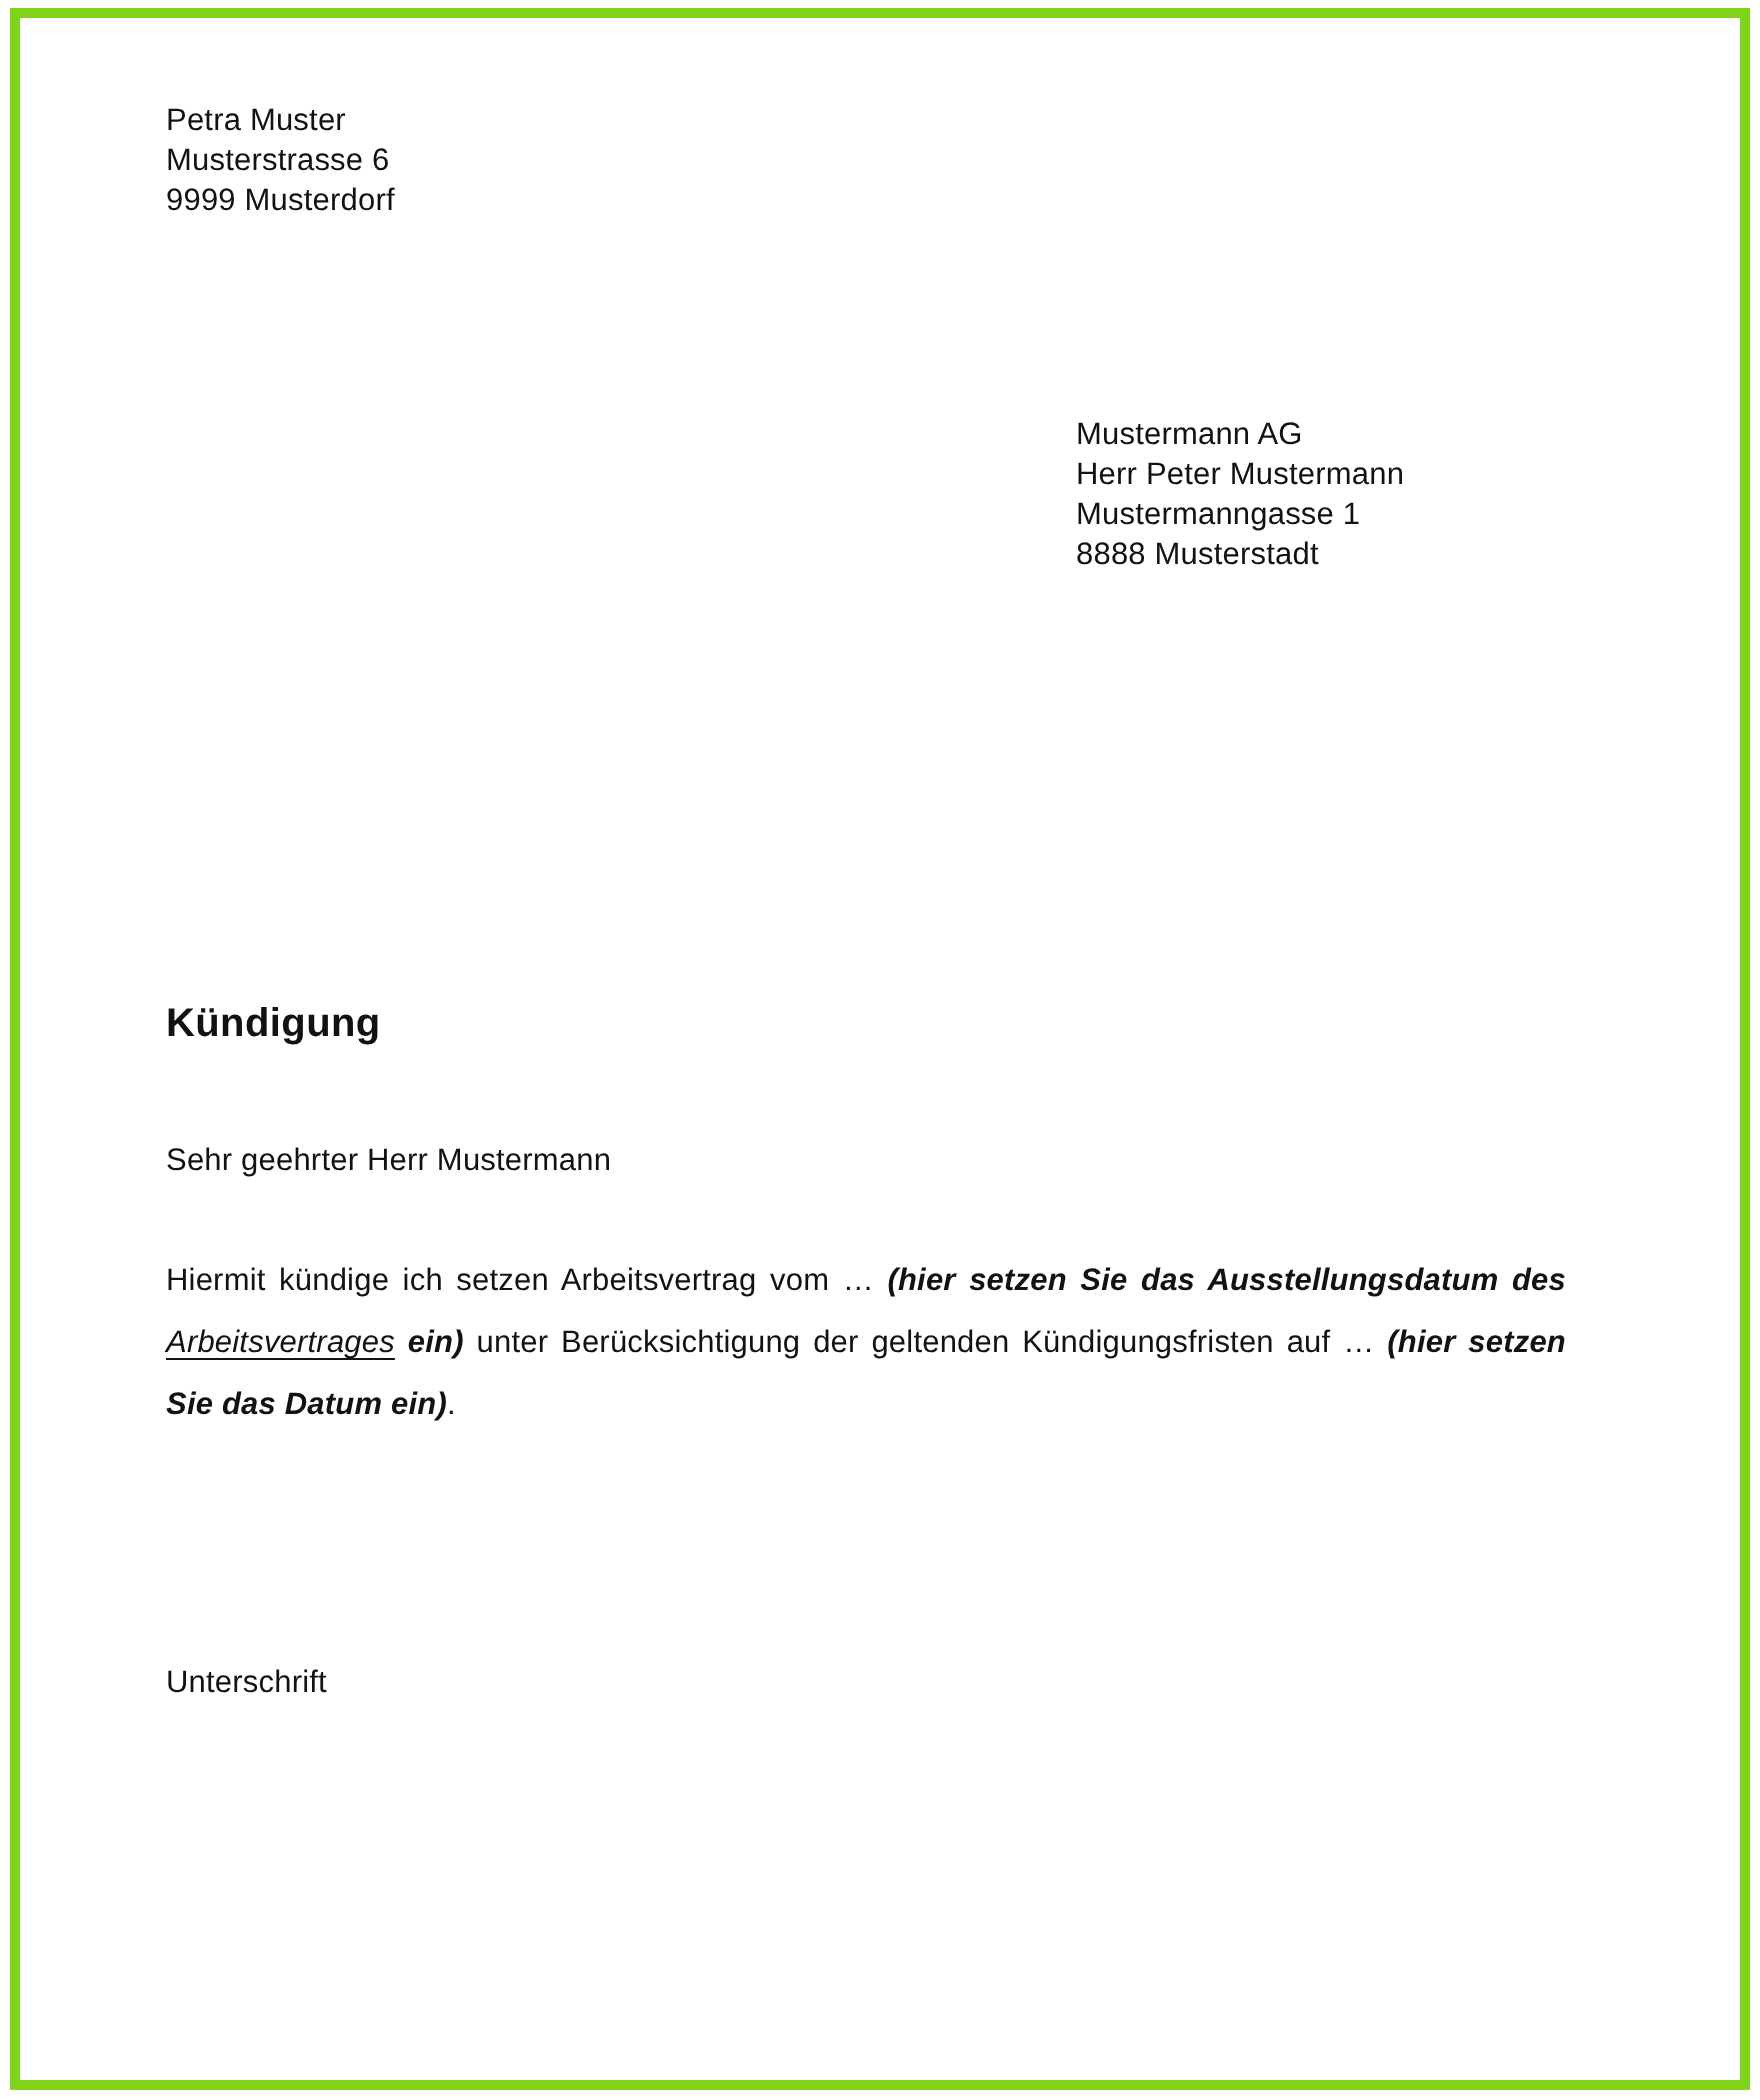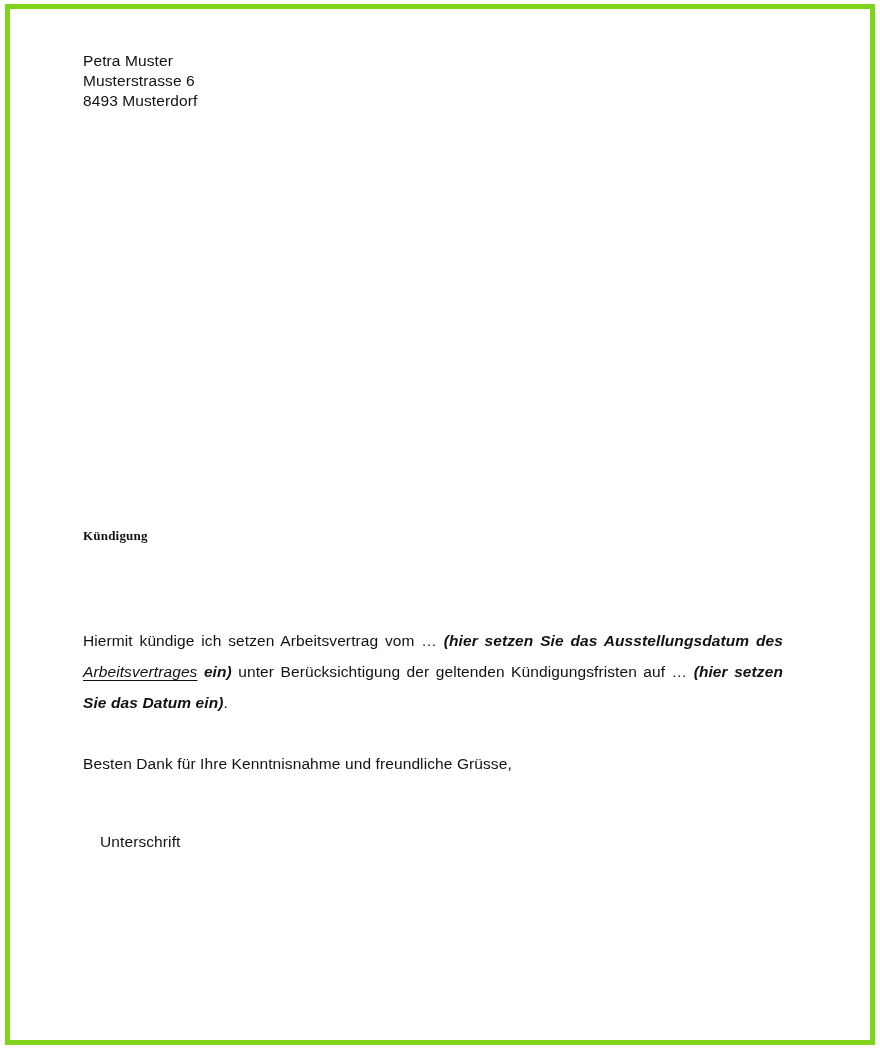--- a/index.html
+++ b/index.html
@@ -67,25 +67,24 @@
   .date-line {
     position: absolute;
     left: 83px;
     top: 384px;
   }
 
   
   .subject-heading {
     position: absolute;
     left: 83px;
-    top: 526px;
+    top: 502px;
     font-weight: bold;
-    font-size: 13px;
+    font-size: 20px;
     letter-spacing: 0.2px;
-    font-family: Liberation Serif, serif;
   }
 
   
   .salutation {
     position: absolute;
     left: 83px;
     top: 571px;
   }
 
   
@@ -113,43 +112,48 @@
     position: absolute;
     left: 83px;
     top: 754px;
   }
 
   
   .signature-line {
     position: absolute;
     left: 83px;
     top: 832px;
-    margin-left: 17px;
   }
 </style>
 </head>
 <body>
 
 <div class="page">
 
   <div class="page-frame"></div>
 
   <div class="sheet letter-text">
 
     <div class="sender-block">
       <span class="addr-line">Petra Muster</span>
       <span class="addr-line">Musterstrasse 6</span>
-      <span class="addr-line">8493 Musterdorf</span>
+      <span class="addr-line">9999 Musterdorf</span>
     </div>
 
+    <div class="recipient-block">
+      <span class="addr-line">Mustermann AG</span>
+      <span class="addr-line">Herr Peter Mustermann</span>
+      <span class="addr-line">Mustermanngasse 1</span>
+      <span class="addr-line">8888 Musterstadt</span>
+    </div>
 
 
     <div class="subject-heading">Kündigung</div>
 
+    <div class="salutation">Sehr geehrter Herr Mustermann</div>
 
     <div class="body-paragraph"><span>Hiermit kündige ich setzen Arbeitsvertrag vom … </span><span class="ital">(hier setzen Sie das Ausstellungsdatum des </span><span class="ital-underline">Arbeitsvertrages</span><span class="ital"> ein)</span><span> unter Berücksichtigung der geltenden Kündigungsfristen auf … </span><span class="ital">(hier setzen Sie das Datum ein)</span><span>.</span></div>
 
-    <div class="closing-line">Besten Dank für Ihre Kenntnisnahme und freundliche Grüsse,</div>
 
     <div class="signature-line">Unterschrift</div>
 
   </div>
 </div>
 
 </body></html>

